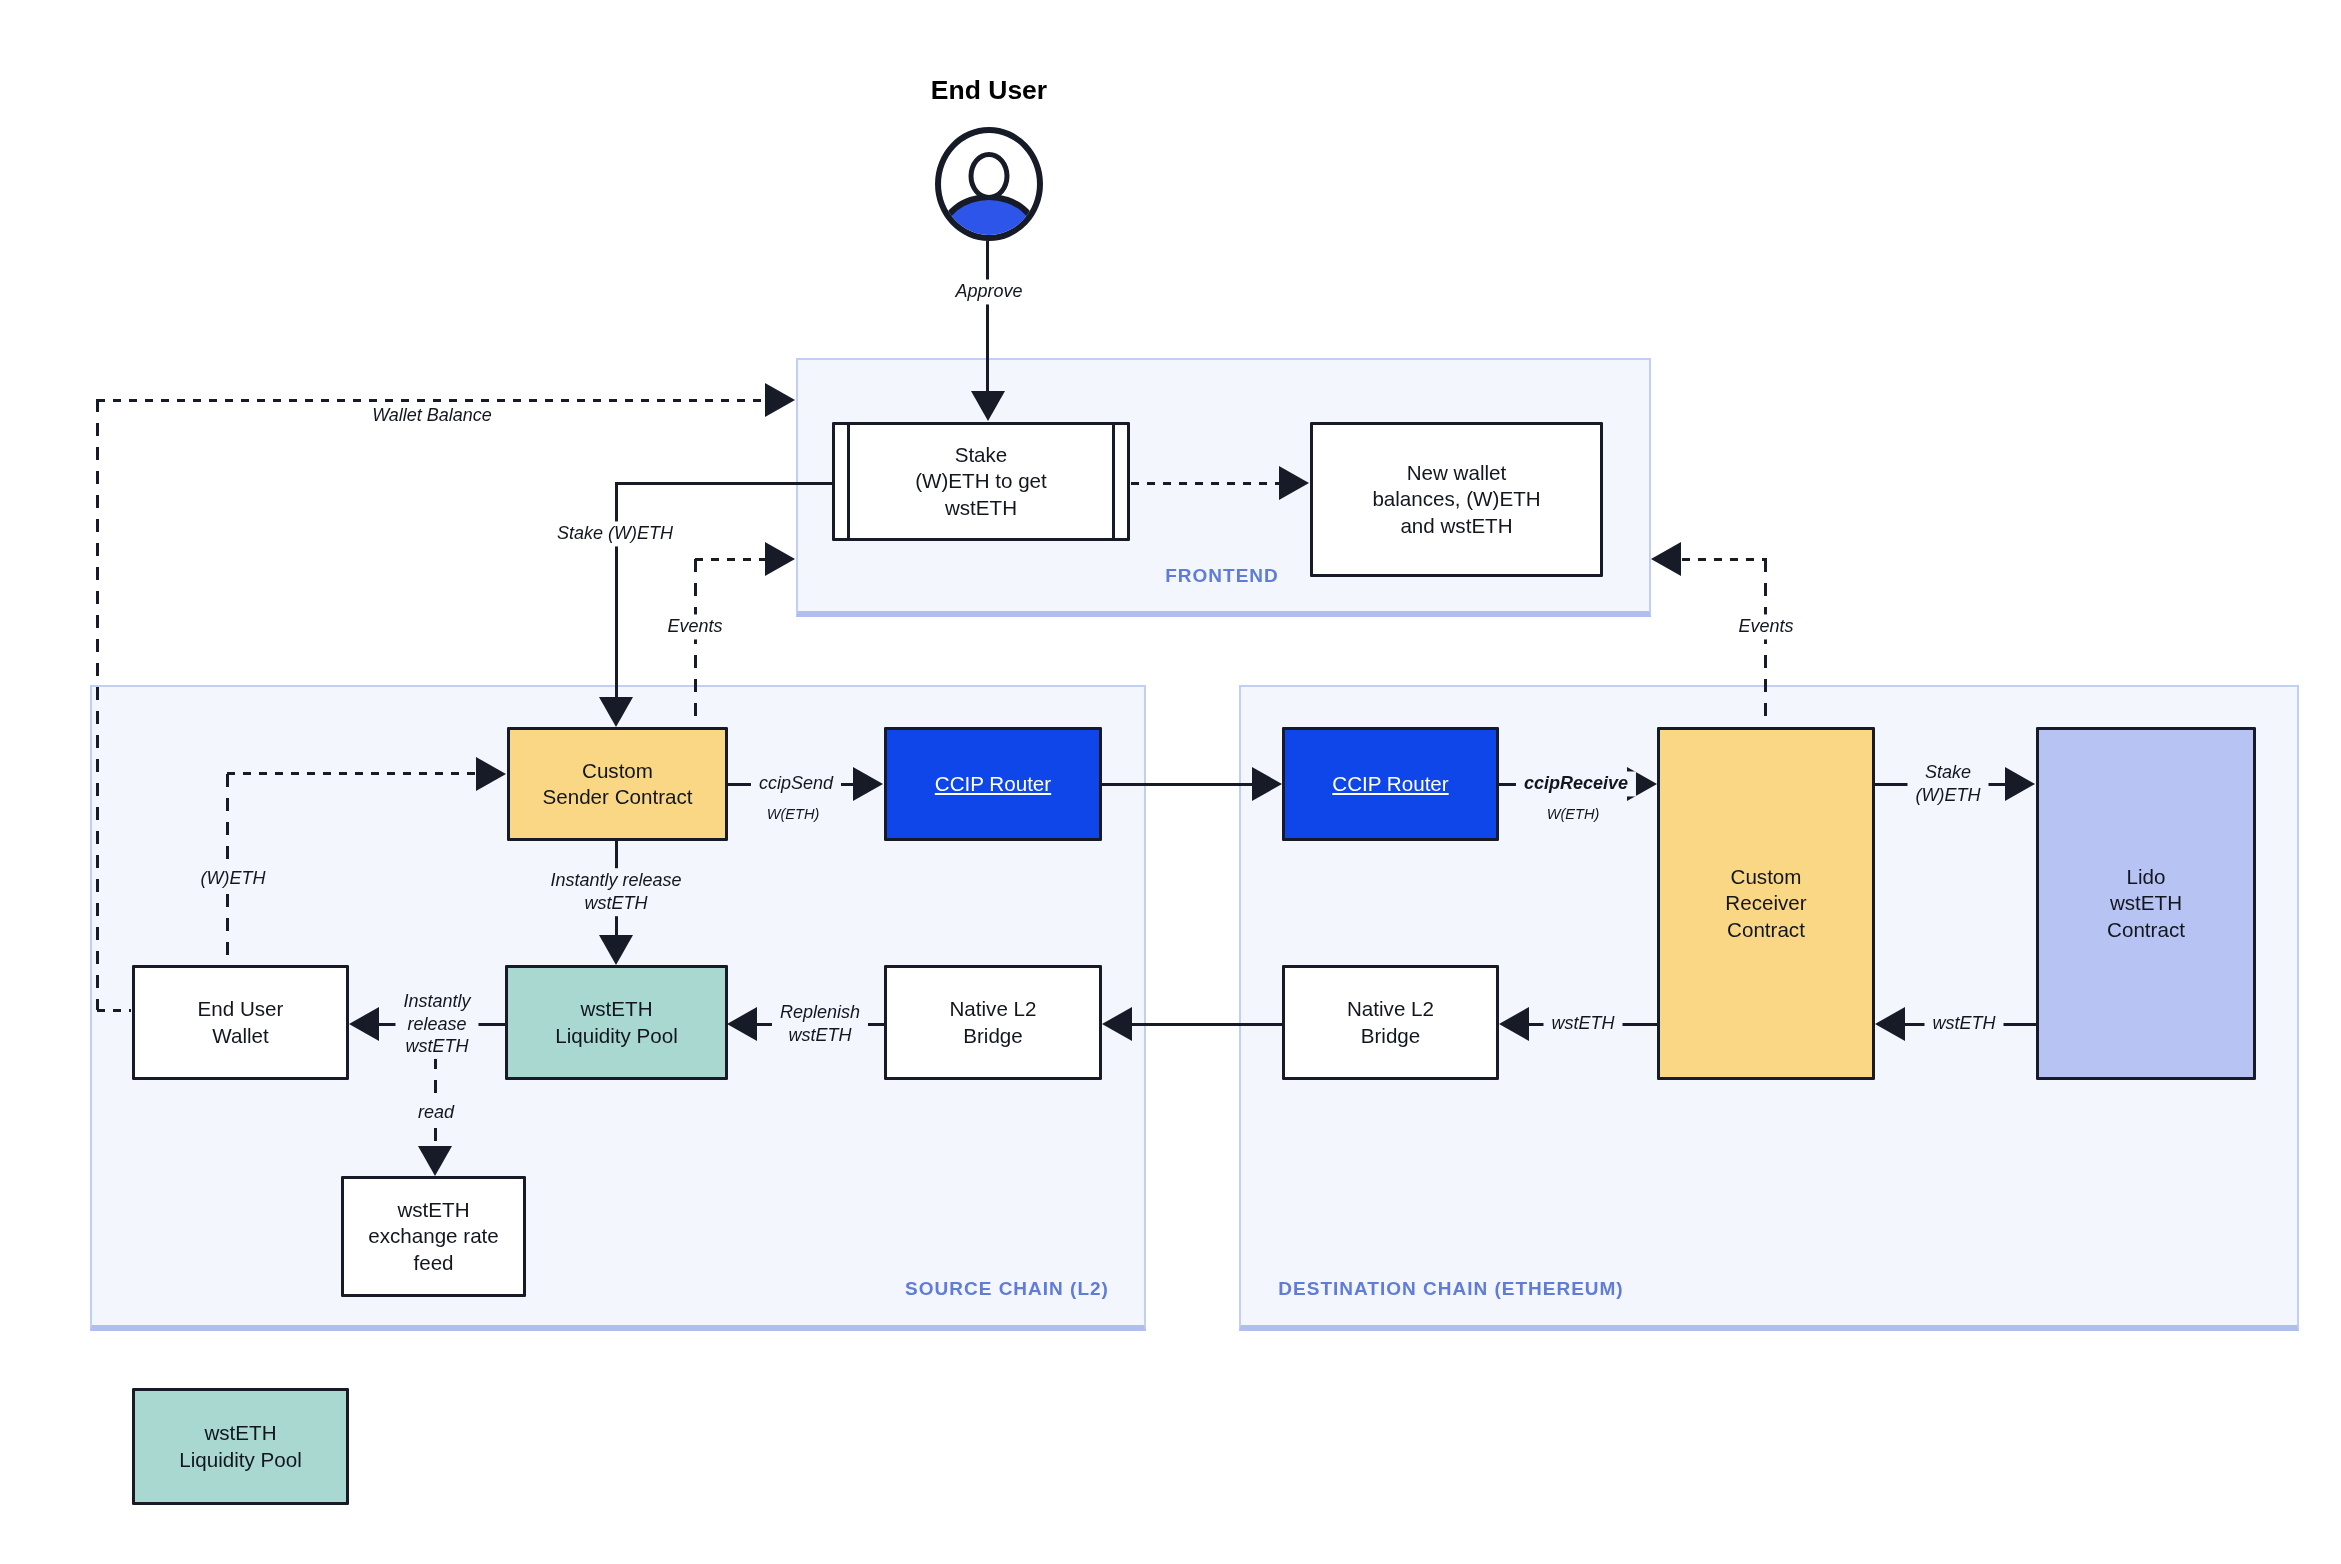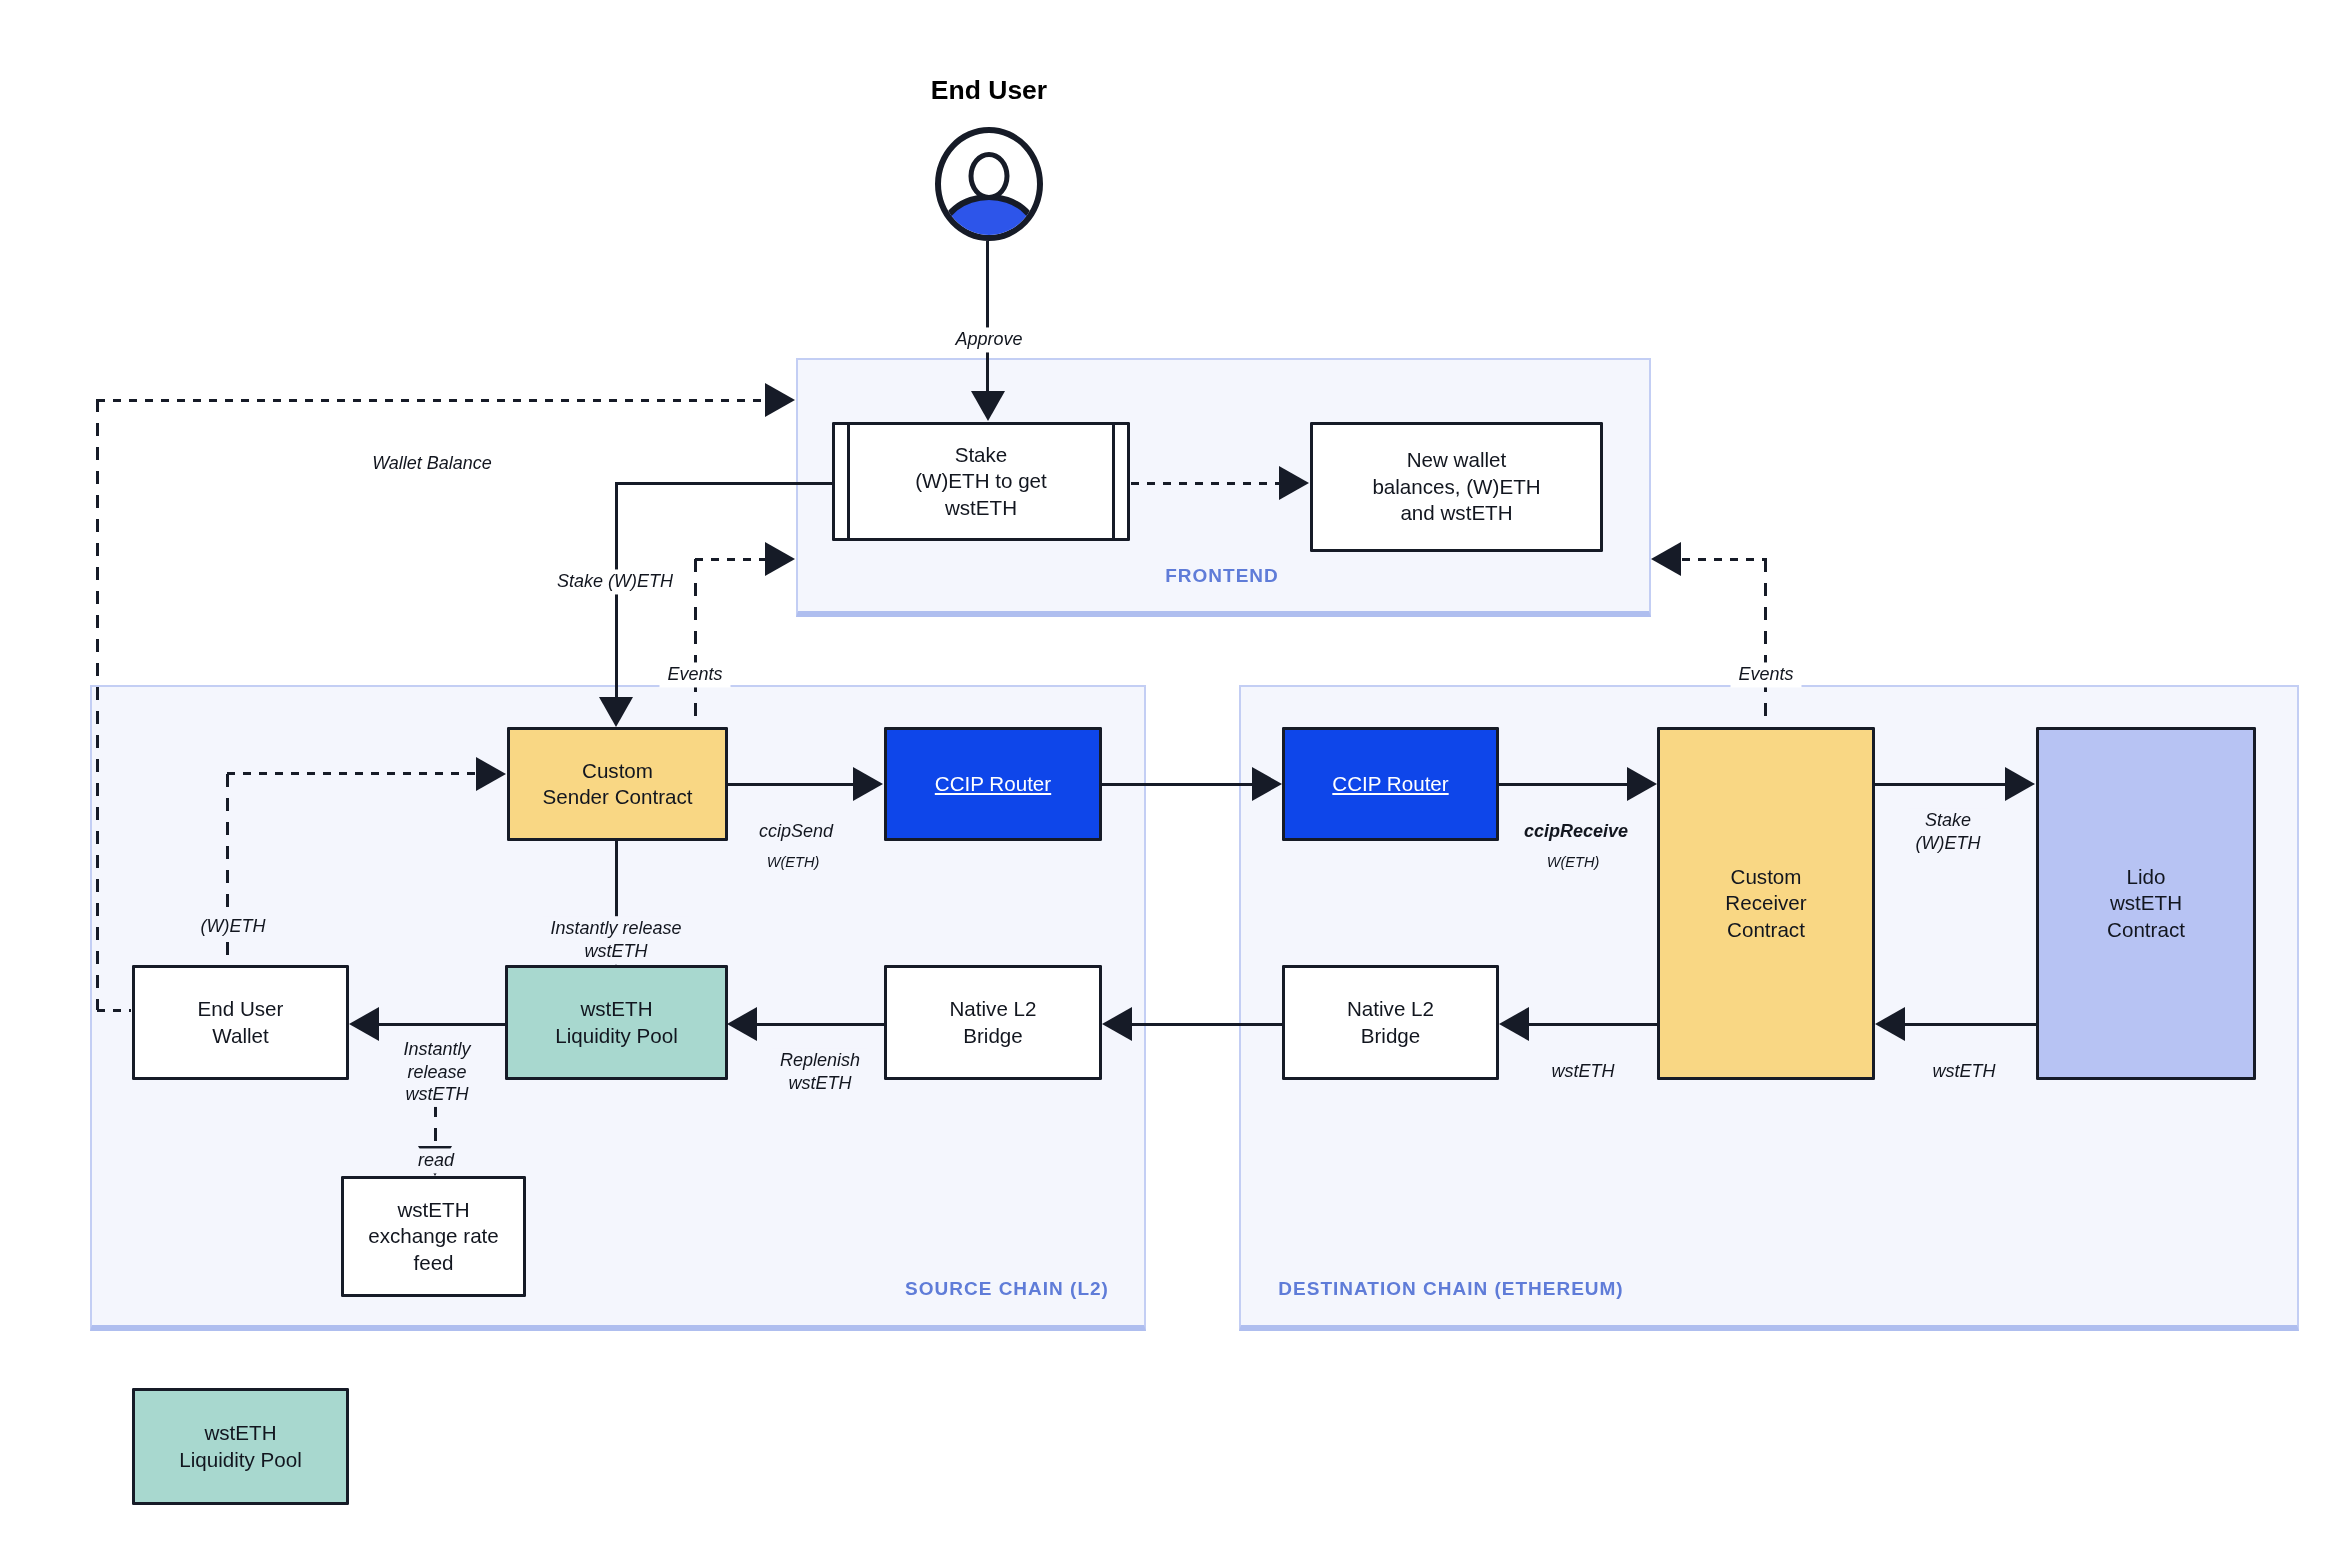--- a/index.html
+++ b/index.html
@@ -48,21 +48,21 @@
 
   
   .arr{position:absolute;width:0;height:0;z-index:4;}
   .arr-r{border-top:17px solid transparent;border-bottom:17px solid transparent;border-left:30.5px solid var(--ink);}
   .arr-l{border-top:17px solid transparent;border-bottom:17px solid transparent;border-right:30.5px solid var(--ink);}
   .arr-d{border-left:17px solid transparent;border-right:17px solid transparent;border-top:30.5px solid var(--ink);}
 
   
   .elab{position:absolute;transform:translate(-50%,-50%);font-style:italic;font-weight:500;
         font-size:18px;line-height:22.5px;text-align:center;background:#fff;padding:1.3px 8px;
-        white-space:pre-line;z-index:5;color:#12161f;margin-top:48px;}
+        white-space:pre-line;z-index:5;color:#12161f;}
   .elab.infill{background:var(--zone-fill);}
   .elab.small{font-size:14.6px;line-height:17px;padding:0 4px;background:transparent;font-weight:500;}
 
   
   .person-title{position:absolute;transform:translateX(-50%);font-size:26.5px;font-weight:bold;color:#000;z-index:3;white-space:nowrap;}
   .avatar{position:absolute;left:935px;top:127px;width:108px;height:114px;z-index:3;}
   .avatar .outer{position:absolute;inset:0;border:6px solid var(--ink);border-radius:50%;background:#fff;overflow:hidden;}
   .avatar .head{position:absolute;left:50%;top:18.6px;transform:translateX(-50%);width:41px;height:48px;
         border:5.3px solid var(--ink);border-radius:50%;background:#fff;z-index:2;}
   .avatar .torso{position:absolute;left:50%;bottom:-41px;transform:translateX(-50%);width:101px;height:82px;
@@ -90,21 +90,21 @@
     <div class="outer">
       <div class="torso"></div>
       <div class="head"></div>
     </div>
   </div>
 
   <div class="node subroutine" style="left:832px;top:422px;width:298px;height:119px;">Stake
 (W)ETH to get
 wstETH</div>
 
-  <div class="node" style="left:1310px;top:422px;width:293px;height:130px;">New wallet
+  <div class="node" style="left:1310px;top:422px;width:293px;height:155px;">New wallet
 balances, (W)ETH
 and wstETH</div>
 
   <div class="node yellow" style="left:507px;top:727px;width:221px;height:114px;">Custom
 Sender Contract</div>
 
   <div class="node blue" style="left:884px;top:727px;width:218px;height:114px;">CCIP Router</div>
 
   <div class="node blue" style="left:1282px;top:727px;width:217px;height:114px;">CCIP Router</div>
 

